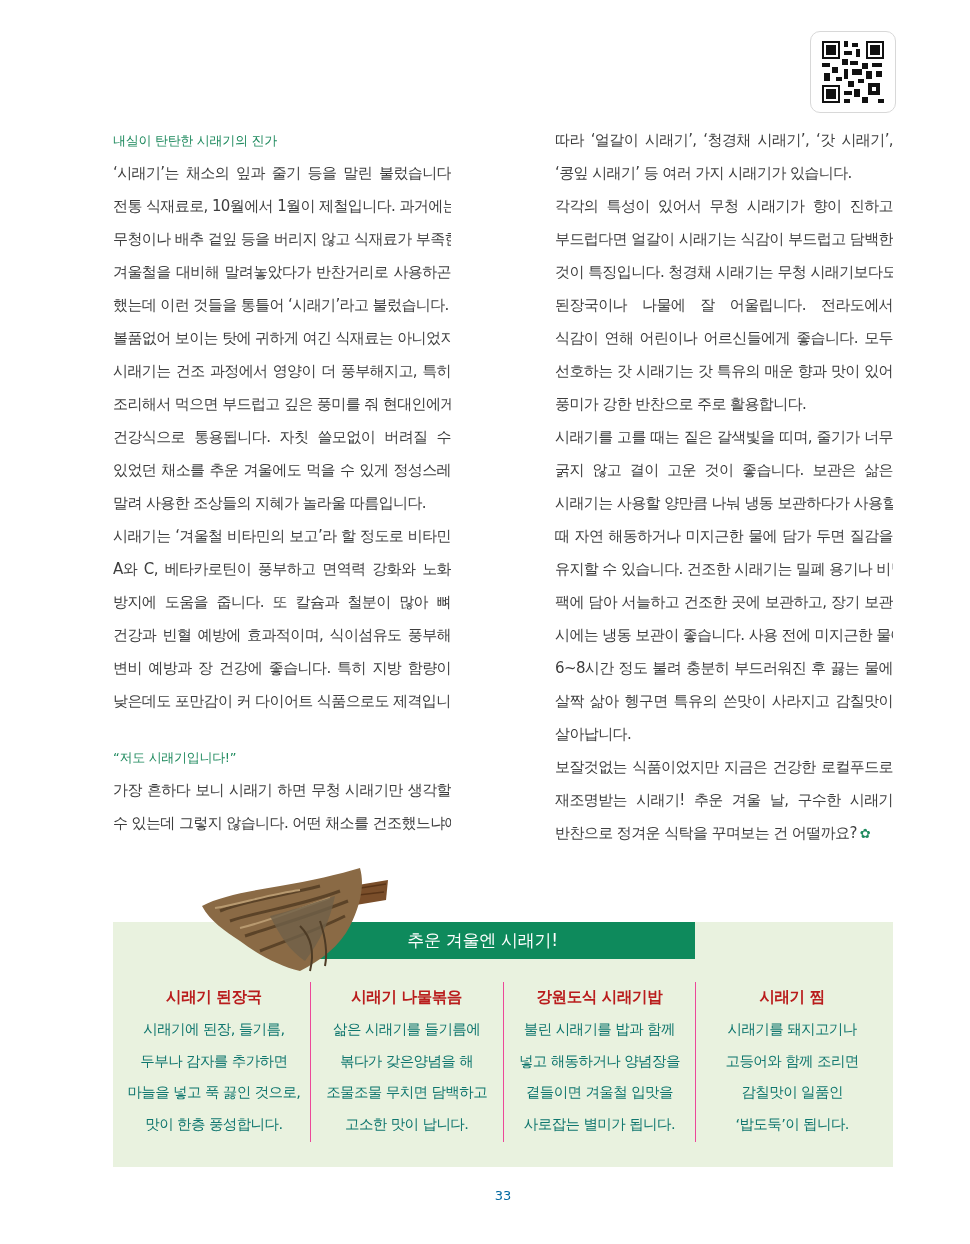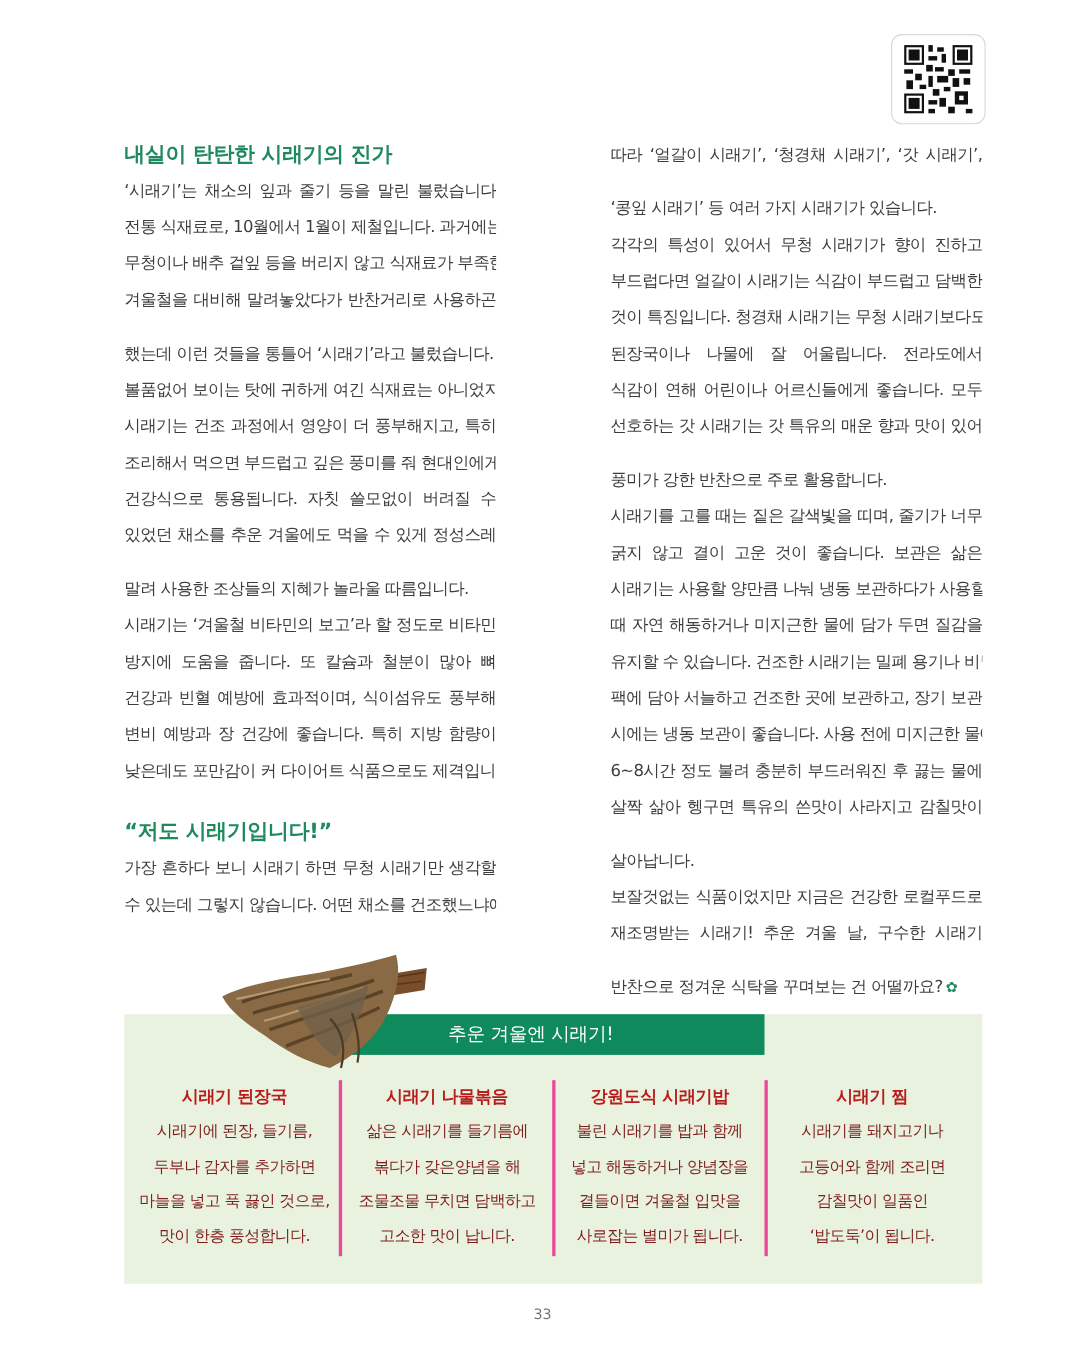--- a/index.html
+++ b/index.html
@@ -12,29 +12,29 @@
     position:absolute; left:810px; top:31px; width:84px; height:80px;
     border:1px solid #d8d8d8; border-radius:10px; background:#fff;
     display:flex; align-items:center; justify-content:center;
   }
   .col {
     position:absolute; width:338px;
   }
   .col.left { left:113px; top:124px; }
   .col.right { left:555px; top:124px; }
   .heading {
-    color:#1f8a5e; font-weight:bold; font-size:19px; line-height:33px; height:33px;
+    color:#1f8a5e; font-weight:normal; font-size:13px; line-height:33px; height:33px;
     letter-spacing:-0.3px; white-space:nowrap;
   }
   .line {
     font-size:15px; line-height:33px; height:33px; white-space:nowrap;
     letter-spacing:-0.6px; color:#3d3d3d; text-align:justify; text-align-last:justify;
     overflow:hidden;
   }
-  .line.last { text-align-last:left;margin-top:16px; }
+  .line.last { text-align-last:left; }
   .gap { height:23px; }
   .clover { color:#1f8a5e; font-size:13px; margin-left:3px; }
 
   .panel {
     position:absolute; left:113px; top:922px; width:780px; height:245px;
     background:#e9f2df;
   }
   .panel-title {
     position:absolute; left:270px; top:922px; width:425px; height:37px;
     background:#0e8a5c; color:#ffffff; font-size:17px; line-height:37px;
@@ -43,31 +43,31 @@
   .plant {
     position:absolute; left:200px; top:866px; width:190px; height:110px;
   }
   .recipes {
     position:absolute; left:118px; top:982px; width:770px; height:160px;
     display:flex;
   }
   .recipe {
     width:192.5px; text-align:center; position:relative;
   }
-  .recipe + .recipe { border-left:3px solid #ec4899; }
+  .recipe + .recipe { border-left:1px solid #ec4899; }
   .recipe-title {
     color:#b91c1c; font-weight:bold; font-size:15.5px; line-height:30px; height:32px;
     letter-spacing:-0.4px;
   }
   .recipe-line {
-    font-size:14.5px; line-height:31.5px; color:#7f1d1d; letter-spacing:-0.6px; white-space:nowrap;
+    font-size:14.5px; line-height:31.5px; color:#0f766e; letter-spacing:-0.6px; white-space:nowrap;
   }
   .page-num {
-    position:absolute; left:485px; top:1188px; width:36px; text-align:left;
-    font-size:13px; color:#737373;
+    position:absolute; left:485px; top:1188px; width:36px; text-align:center;
+    font-size:13px; color:#0369a1;
   }
 </style>
 </head>
 <body>
 
 <div class="qr">
   <svg width="66" height="66" viewBox="0 0 33 33">
     <rect x="0" y="0" width="33" height="33" fill="#fff"></rect>
     <g fill="#111">
       <rect x="1" y="1" width="9" height="9"></rect>
@@ -115,20 +115,21 @@
   <div class="line">무청이나 배추 겉잎 등을 버리지 않고 식재료가 부족한</div>
   <div class="line">겨울철을 대비해 말려놓았다가 반찬거리로 사용하곤</div>
   <div class="line last">했는데 이런 것들을 통틀어 ‘시래기’라고 불렀습니다.</div>
   <div class="line">볼품없어 보이는 탓에 귀하게 여긴 식재료는 아니었지만</div>
   <div class="line">시래기는 건조 과정에서 영양이 더 풍부해지고, 특히</div>
   <div class="line">조리해서 먹으면 부드럽고 깊은 풍미를 줘 현대인에게는</div>
   <div class="line">건강식으로 통용됩니다. 자칫 쓸모없이 버려질 수</div>
   <div class="line">있었던 채소를 추운 겨울에도 먹을 수 있게 정성스레</div>
   <div class="line last">말려 사용한 조상들의 지혜가 놀라울 따름입니다.</div>
   <div class="line">시래기는 ‘겨울철 비타민의 보고’라 할 정도로 비타민</div>
+  <div class="line">A와 C, 베타카로틴이 풍부하고 면역력 강화와 노화</div>
   <div class="line">방지에 도움을 줍니다. 또 칼슘과 철분이 많아 뼈</div>
   <div class="line">건강과 빈혈 예방에 효과적이며, 식이섬유도 풍부해</div>
   <div class="line">변비 예방과 장 건강에 좋습니다. 특히 지방 함량이</div>
   <div class="line">낮은데도 포만감이 커 다이어트 식품으로도 제격입니다.</div>
   <div class="gap"></div>
   <div class="heading">“저도 시래기입니다!”</div>
   <div class="line">가장 흔하다 보니 시래기 하면 무청 시래기만 생각할</div>
   <div class="line">수 있는데 그렇지 않습니다. 어떤 채소를 건조했느냐에</div>
 </div>
 

